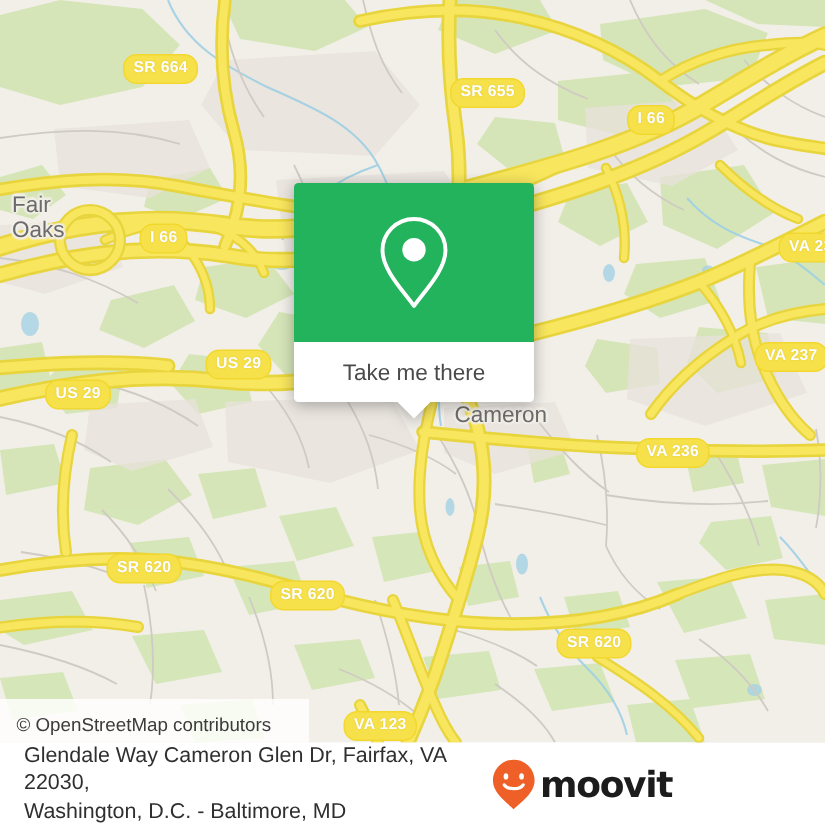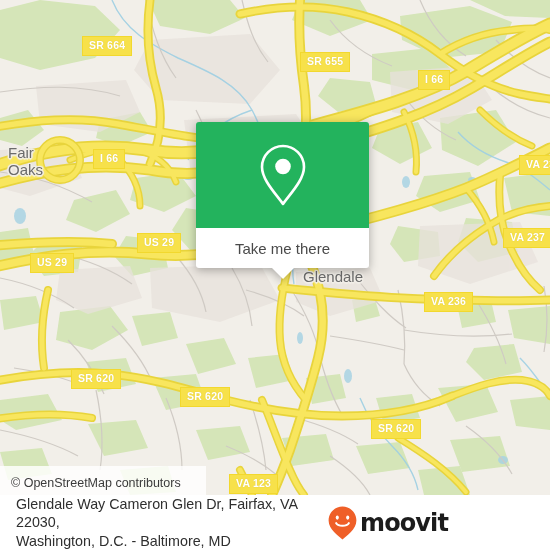--- a/index.html
+++ b/index.html
@@ -28,21 +28,21 @@
     overflow: hidden;
   }
 
   .map-svg { position: absolute; left: 0; top: 0; }
 
   
   .shield {
     position: absolute;
     background: #f7e14a;
     border: 1.5px solid #f2d82e;
-    border-radius: 0;
+    border-radius: 9px;
     color: #ffffff;
     font-weight: bold;
     font-size: 10.5px;
     letter-spacing: 0.2px;
     line-height: 13px;
     padding: 2px 6px 3px 6px;
     white-space: nowrap;
     text-shadow: 0 0 1px rgba(150,130,20,0.35);
     font-family: "Liberation Sans", sans-serif;
   }
@@ -60,21 +60,21 @@
        0 1.5px 1px #f2efe9, 0 -1.5px 1px #f2efe9,
        1px 1px 1px #f2efe9, -1px -1px 1px #f2efe9,
        1px -1px 1px #f2efe9, -1px 1px 1px #f2efe9;
   }
 
   
   #popup-card {
     position: absolute;
     left: 196px;
     top: 122px;
-    width: 173px;
+    width: 160px;
     filter: drop-shadow(0 2px 5px rgba(0,0,0,0.30));
   }
   #popup-green {
     background: #23b35d;
     height: 106px;
     border-radius: 3px 3px 0 0;
     display: flex;
     align-items: center;
     justify-content: center;
   }
@@ -380,23 +380,23 @@
         <path d="M398,438 C424,454 448,470 466,492" stroke-width="4"></path>
         <path d="M240,470 C246,482 250,490 252,495" stroke-width="5"></path>
       </g>
 
       <g fill="none">
         <circle cx="60" cy="160" r="20" stroke="#e8d43c" stroke-width="8"></circle>
         <circle cx="60" cy="160" r="20" stroke="#f8e65e" stroke-width="5"></circle>
       </g>
     </svg>
 
-    <div class="place-label" style="left:8px; top:144px;">Fair
+    <div class="place-label" style="left:8px; top:128px;">Fair
 Oaks</div>
-    <div class="place-label" style="left:303px; top:268px;">Glendale</div>
+    <div class="place-label" style="left:303px; top:268px;">Cameron</div>
 
     <div class="shield" style="left:82px; top:36px;">SR 664</div>
     <div class="shield" style="left:274px; top:52px;margin-left:26px;">SR 655</div>
     <div class="shield" style="left:418px; top:70px;">I 66</div>
     <div class="shield" style="left:93px; top:149px;">I 66</div>
     <div class="shield" style="left:519px; top:155px;">VA 23</div>
     <div class="shield" style="left:137px; top:233px;">US 29</div>
     <div class="shield" style="left:503px; top:228px;">VA 237</div>
     <div class="shield" style="left:30px; top:253px;">US 29</div>
     <div class="shield" style="left:424px; top:292px;">VA 236</div>

